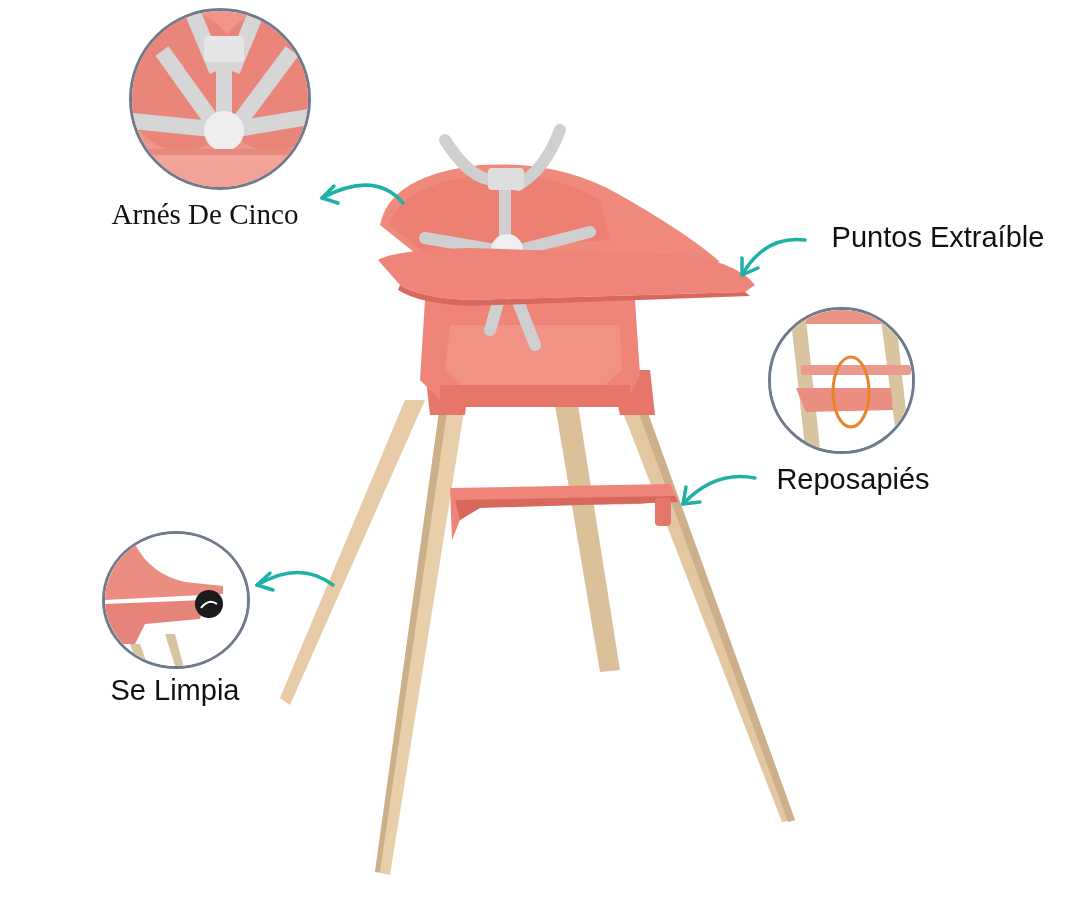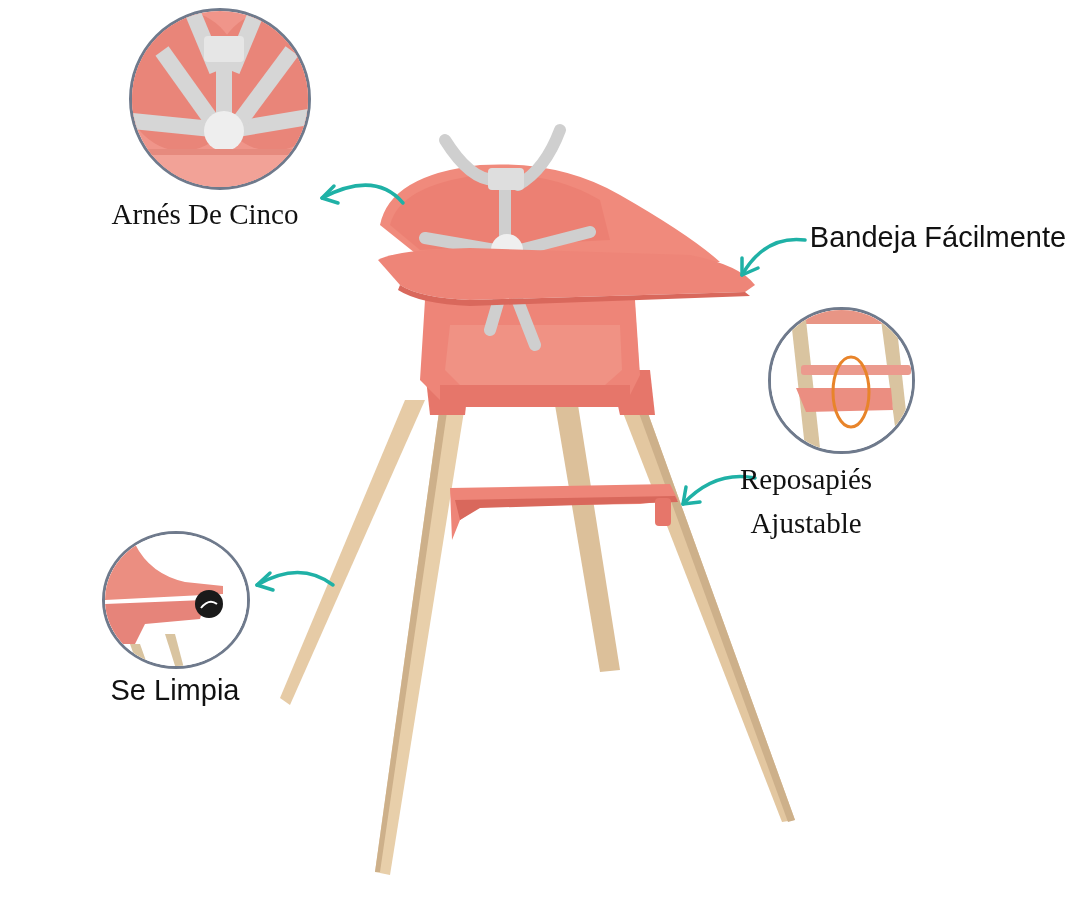--- a/index.html
+++ b/index.html
@@ -80,39 +80,38 @@
     <circle cx="92" cy="120" r="20" fill="#EEEEEE"></circle>
     <rect x="0" y="138" width="182" height="44" fill="#F2A297"></rect>
     <rect x="0" y="138" width="182" height="6" fill="#E68A7E"></rect>
   </svg>
 </div>
 <div class="label" style="left:80px;top:192px;width:250px;font-family:Liberation Serif, serif;">
   <div>Arnés De Cinco</div>
 </div>
 
 <div class="label" style="left:806px;top:215px;width:264px;">
-  <div>Bandeja Fácilmente</div>
+  <div>Puntos Extraíble</div>
 </div>
 
 <div class="circle" style="left:768px;top:307px;width:147px;height:147px;">
   <svg width="147" height="147" viewBox="0 0 147 147">
     <rect width="147" height="147" fill="#ffffff"></rect>
     <rect x="0" y="0" width="147" height="14" fill="#E89585"></rect>
     <polygon points="20,10 35,10 50,147 35,147" fill="#D9C4A0"></polygon>
     <polygon points="110,10 125,10 140,147 128,147" fill="#D9C4A0"></polygon>
     <rect x="30" y="55" width="110" height="10" rx="3" fill="#EB9A8E"></rect>
     <path d="M25,78 L120,78 L122,100 L35,102 Z" fill="#EB8E81"></path>
     <g stroke="#E8842A" stroke-width="3" fill="none">
       <ellipse cx="80" cy="82" rx="18" ry="35"></ellipse>
     </g>
   </svg>
 </div>
-<div class="label" style="left:713px;top:457px;width:186px;font-family:Liberation Serif, serif;">
+<div class="label" style="left:760px;top:457px;width:186px;">
   <div>Reposapiés</div>
-  <div>Ajustable</div>
 </div>
 
 <div class="circle" style="left:102px;top:531px;width:148px;height:138px;">
   <svg width="148" height="138" viewBox="0 0 148 138">
     <rect width="148" height="138" fill="#ffffff"></rect>
     <path d="M0,10 L30,10 Q45,40 80,48 L118,52 L118,60 L0,66 Z" fill="#EB8E81"></path>
     <path d="M0,70 L100,66 L95,85 L40,90 L30,110 L0,110 Z" fill="#E6847A"></path>
     <polygon points="25,110 35,110 45,138 35,138" fill="#D9C4A0"></polygon>
     <polygon points="60,100 70,100 80,138 72,138" fill="#D9C4A0"></polygon>
     <circle cx="104" cy="70" r="14" fill="#1a1a1a"></circle>

